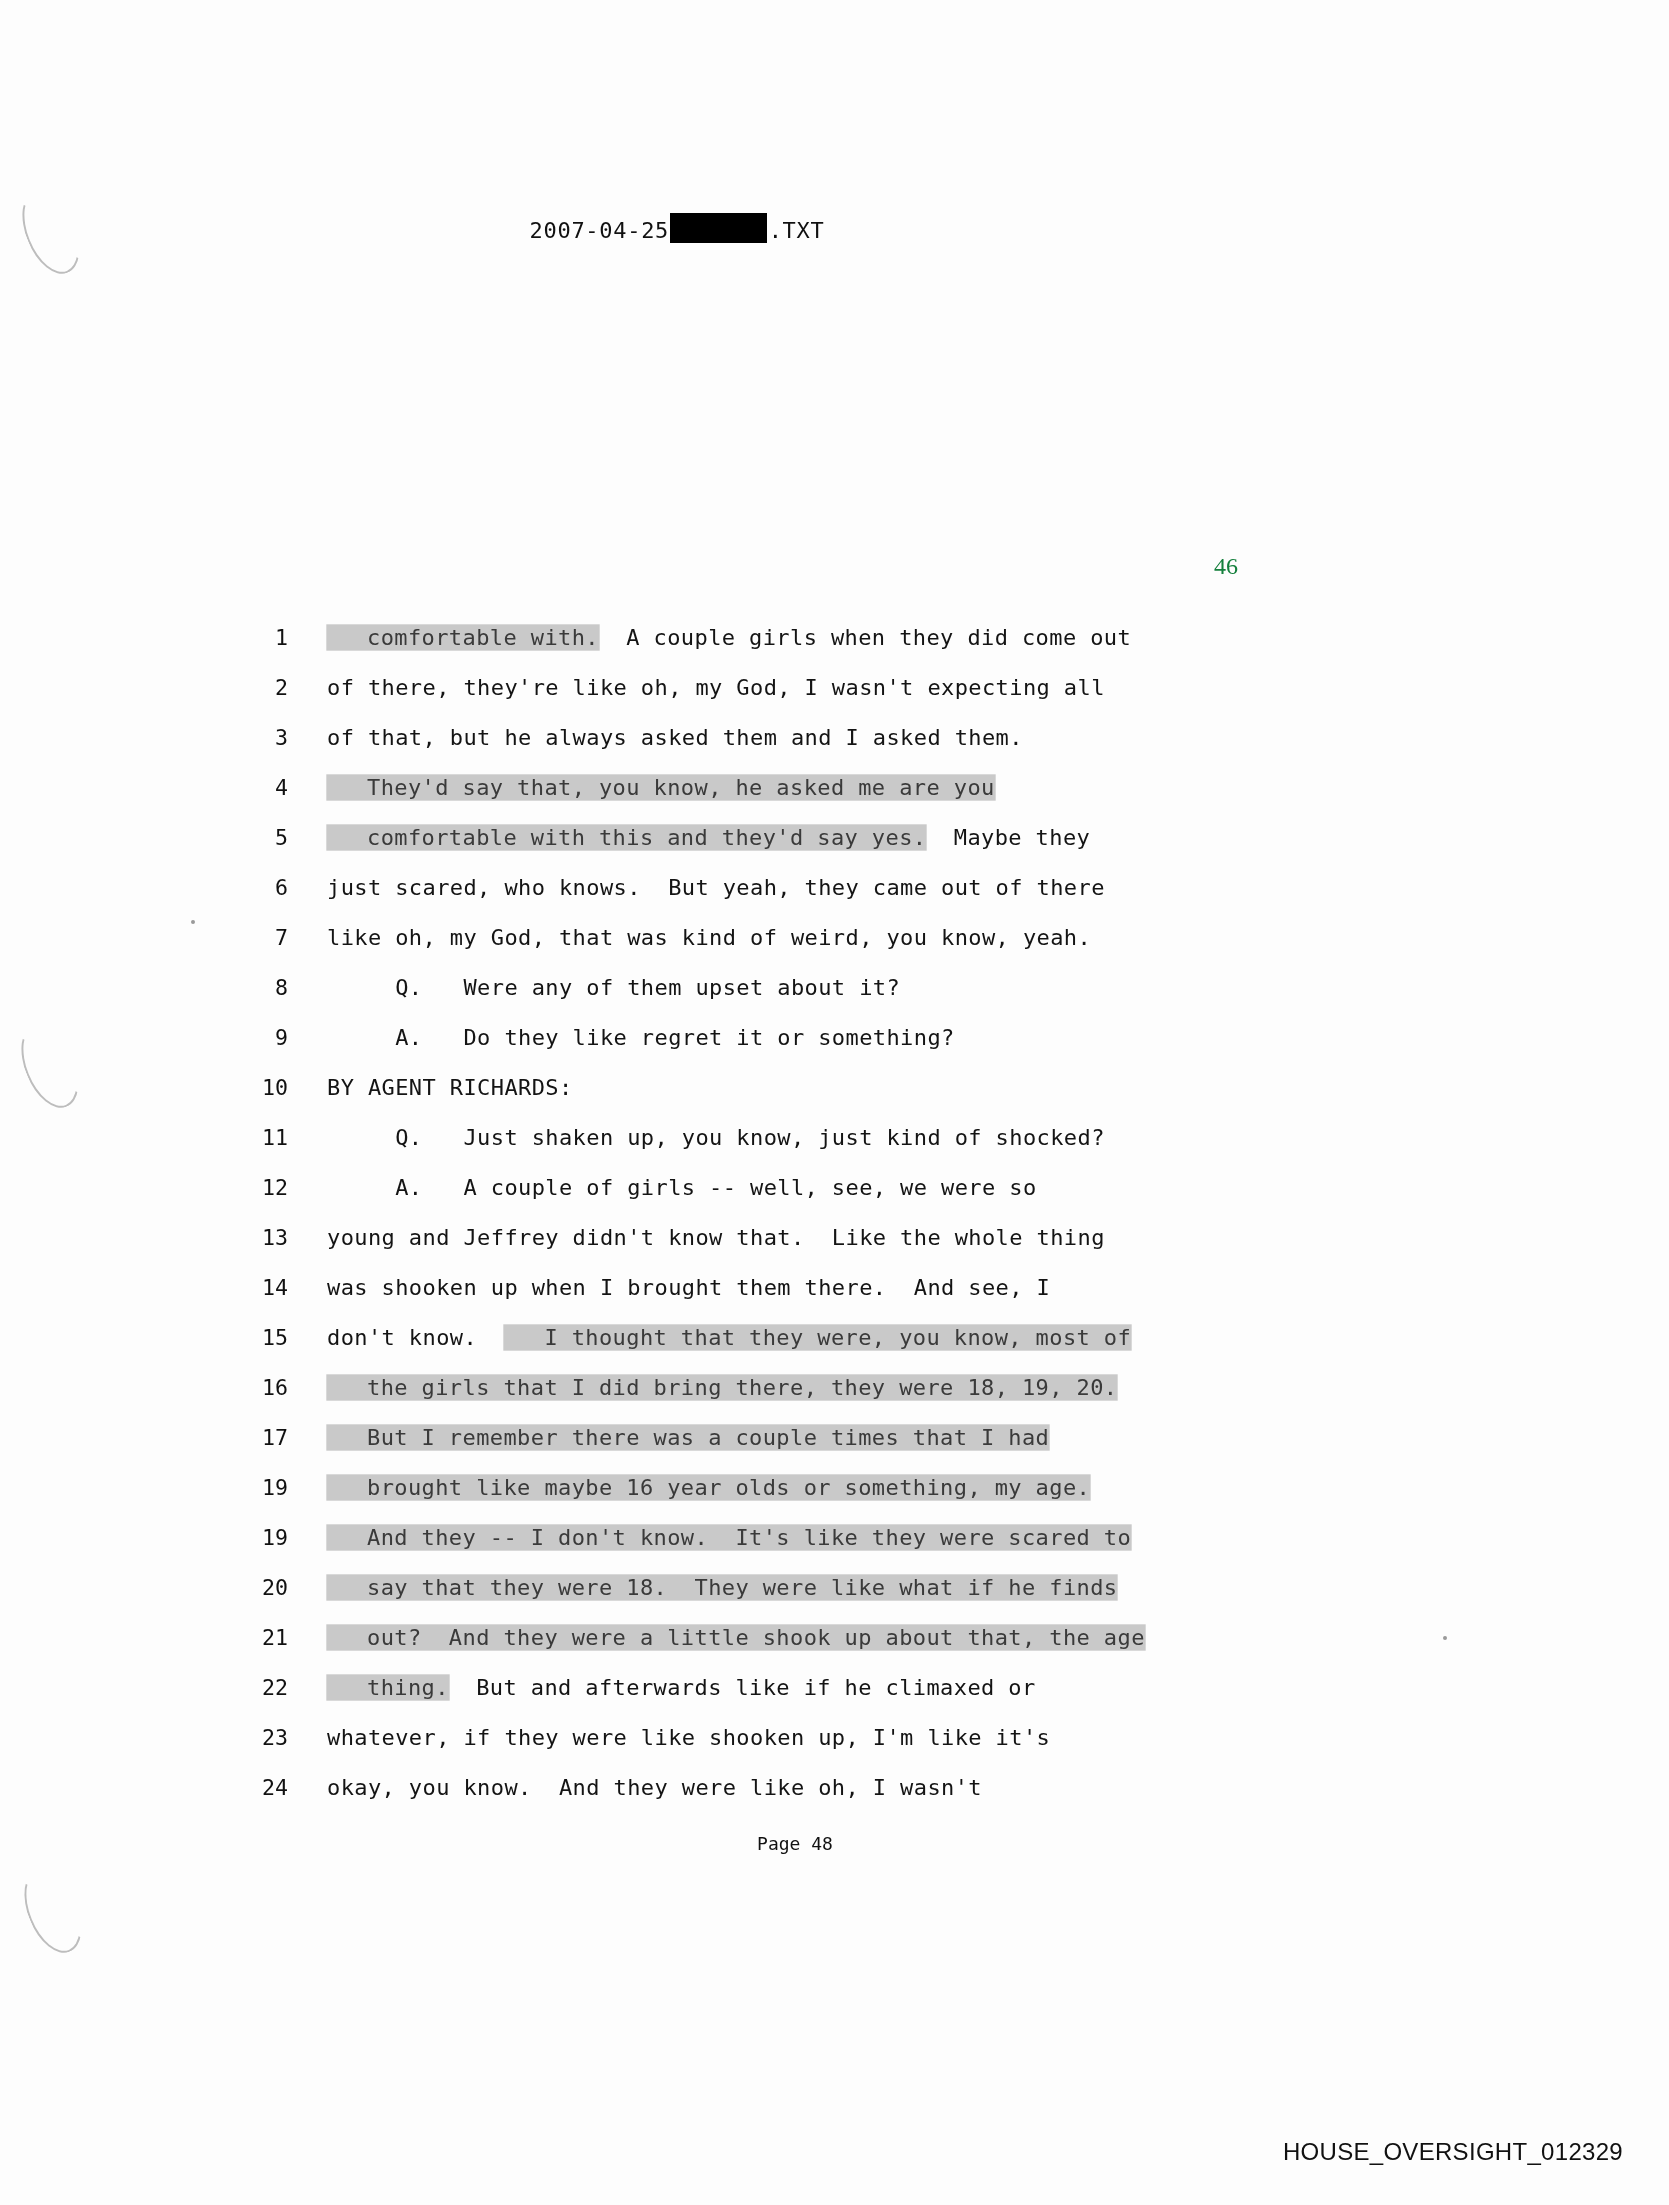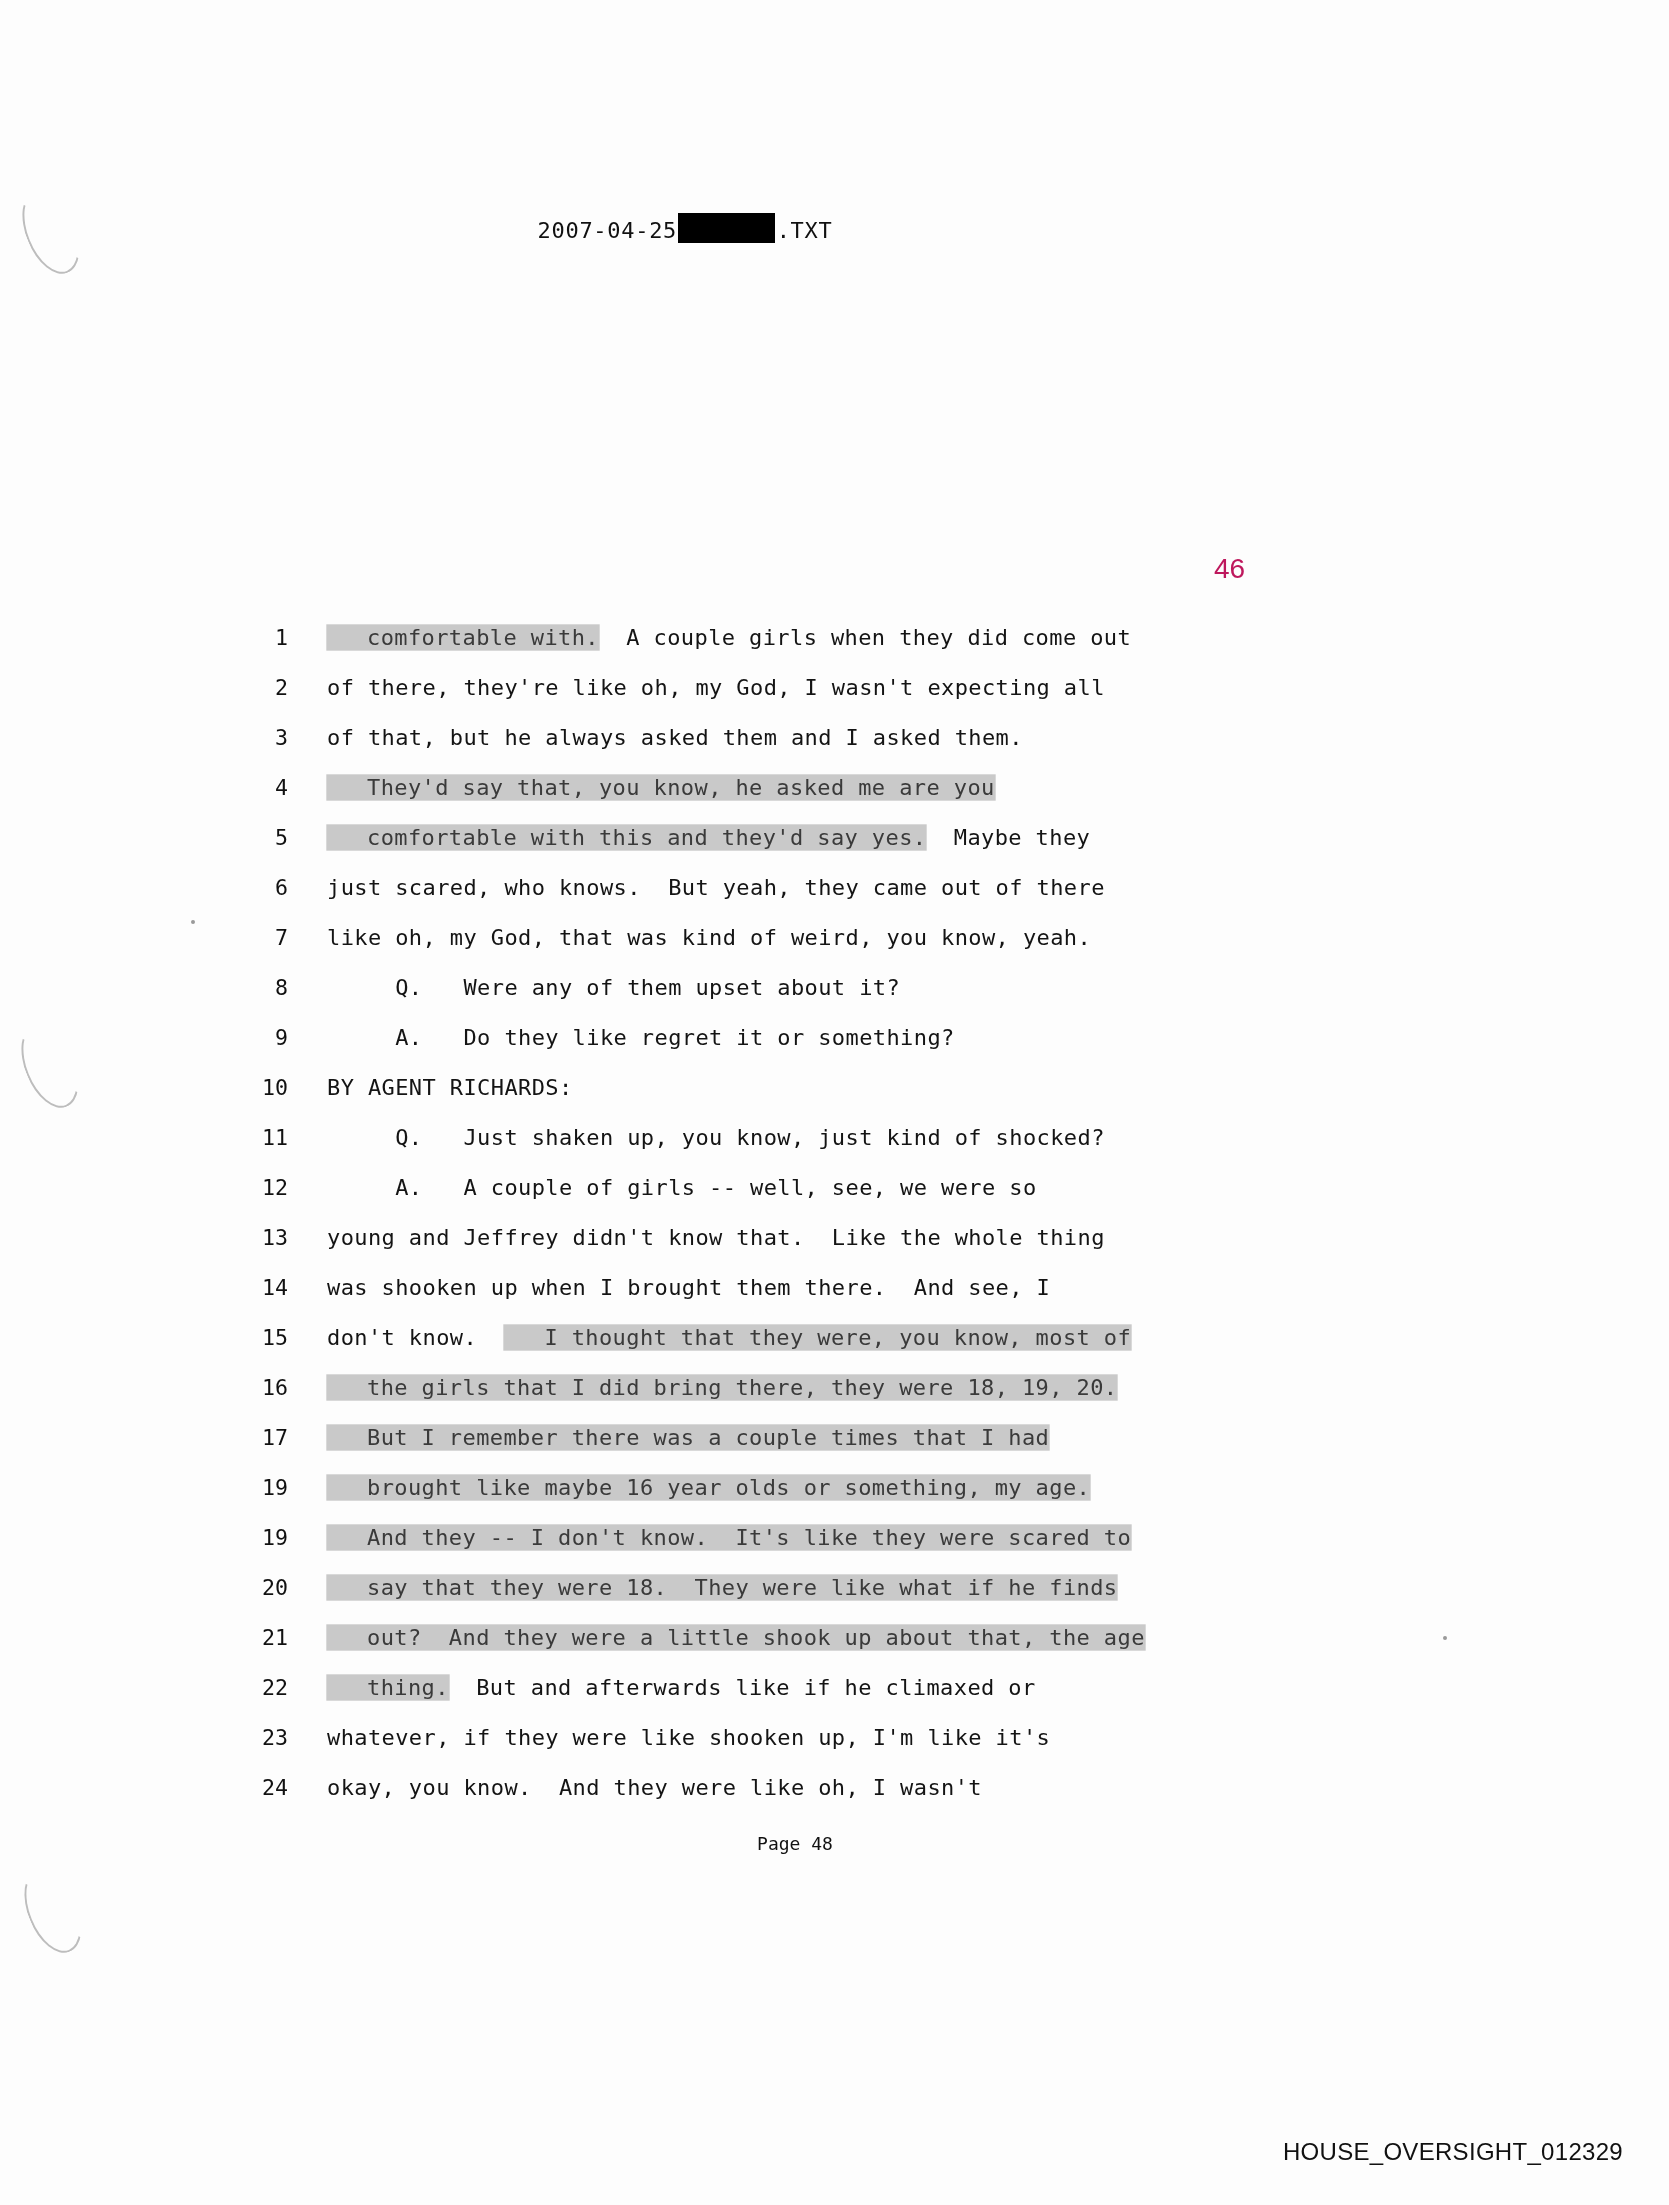--- a/index.html
+++ b/index.html
@@ -28,39 +28,38 @@
     position: absolute;
     top: 213px;
     left: 0;
     width: 1354px;
     text-align: center;
     font-family: "DejaVu Sans Mono", monospace;
     font-size: 22px;
     letter-spacing: 0.7px;
     color: #111;
     white-space: nowrap;
-    padding-left: 8px;
   }
   .doc-header .redaction {
     display: inline-block;
     width: 97px;
     height: 30px;
     background: #000000;
     vertical-align: -5.2px;
     margin: 0 1.3px;
   }
 
   
   .page-number-top {
     position: absolute;
     top: 553px;
     left: 1214px;
-    font-family: Liberation Sans, sans-serif;
-    font-size: 28px;
-    color: #be185d;
+    font-family: Liberation Serif, serif;
+    font-size: 24px;
+    color: #15803d;
   }
 
   
   .transcript {
     position: absolute;
     top: 625px;
     left: 0;
     width: 1669px;
   }
   .line {

